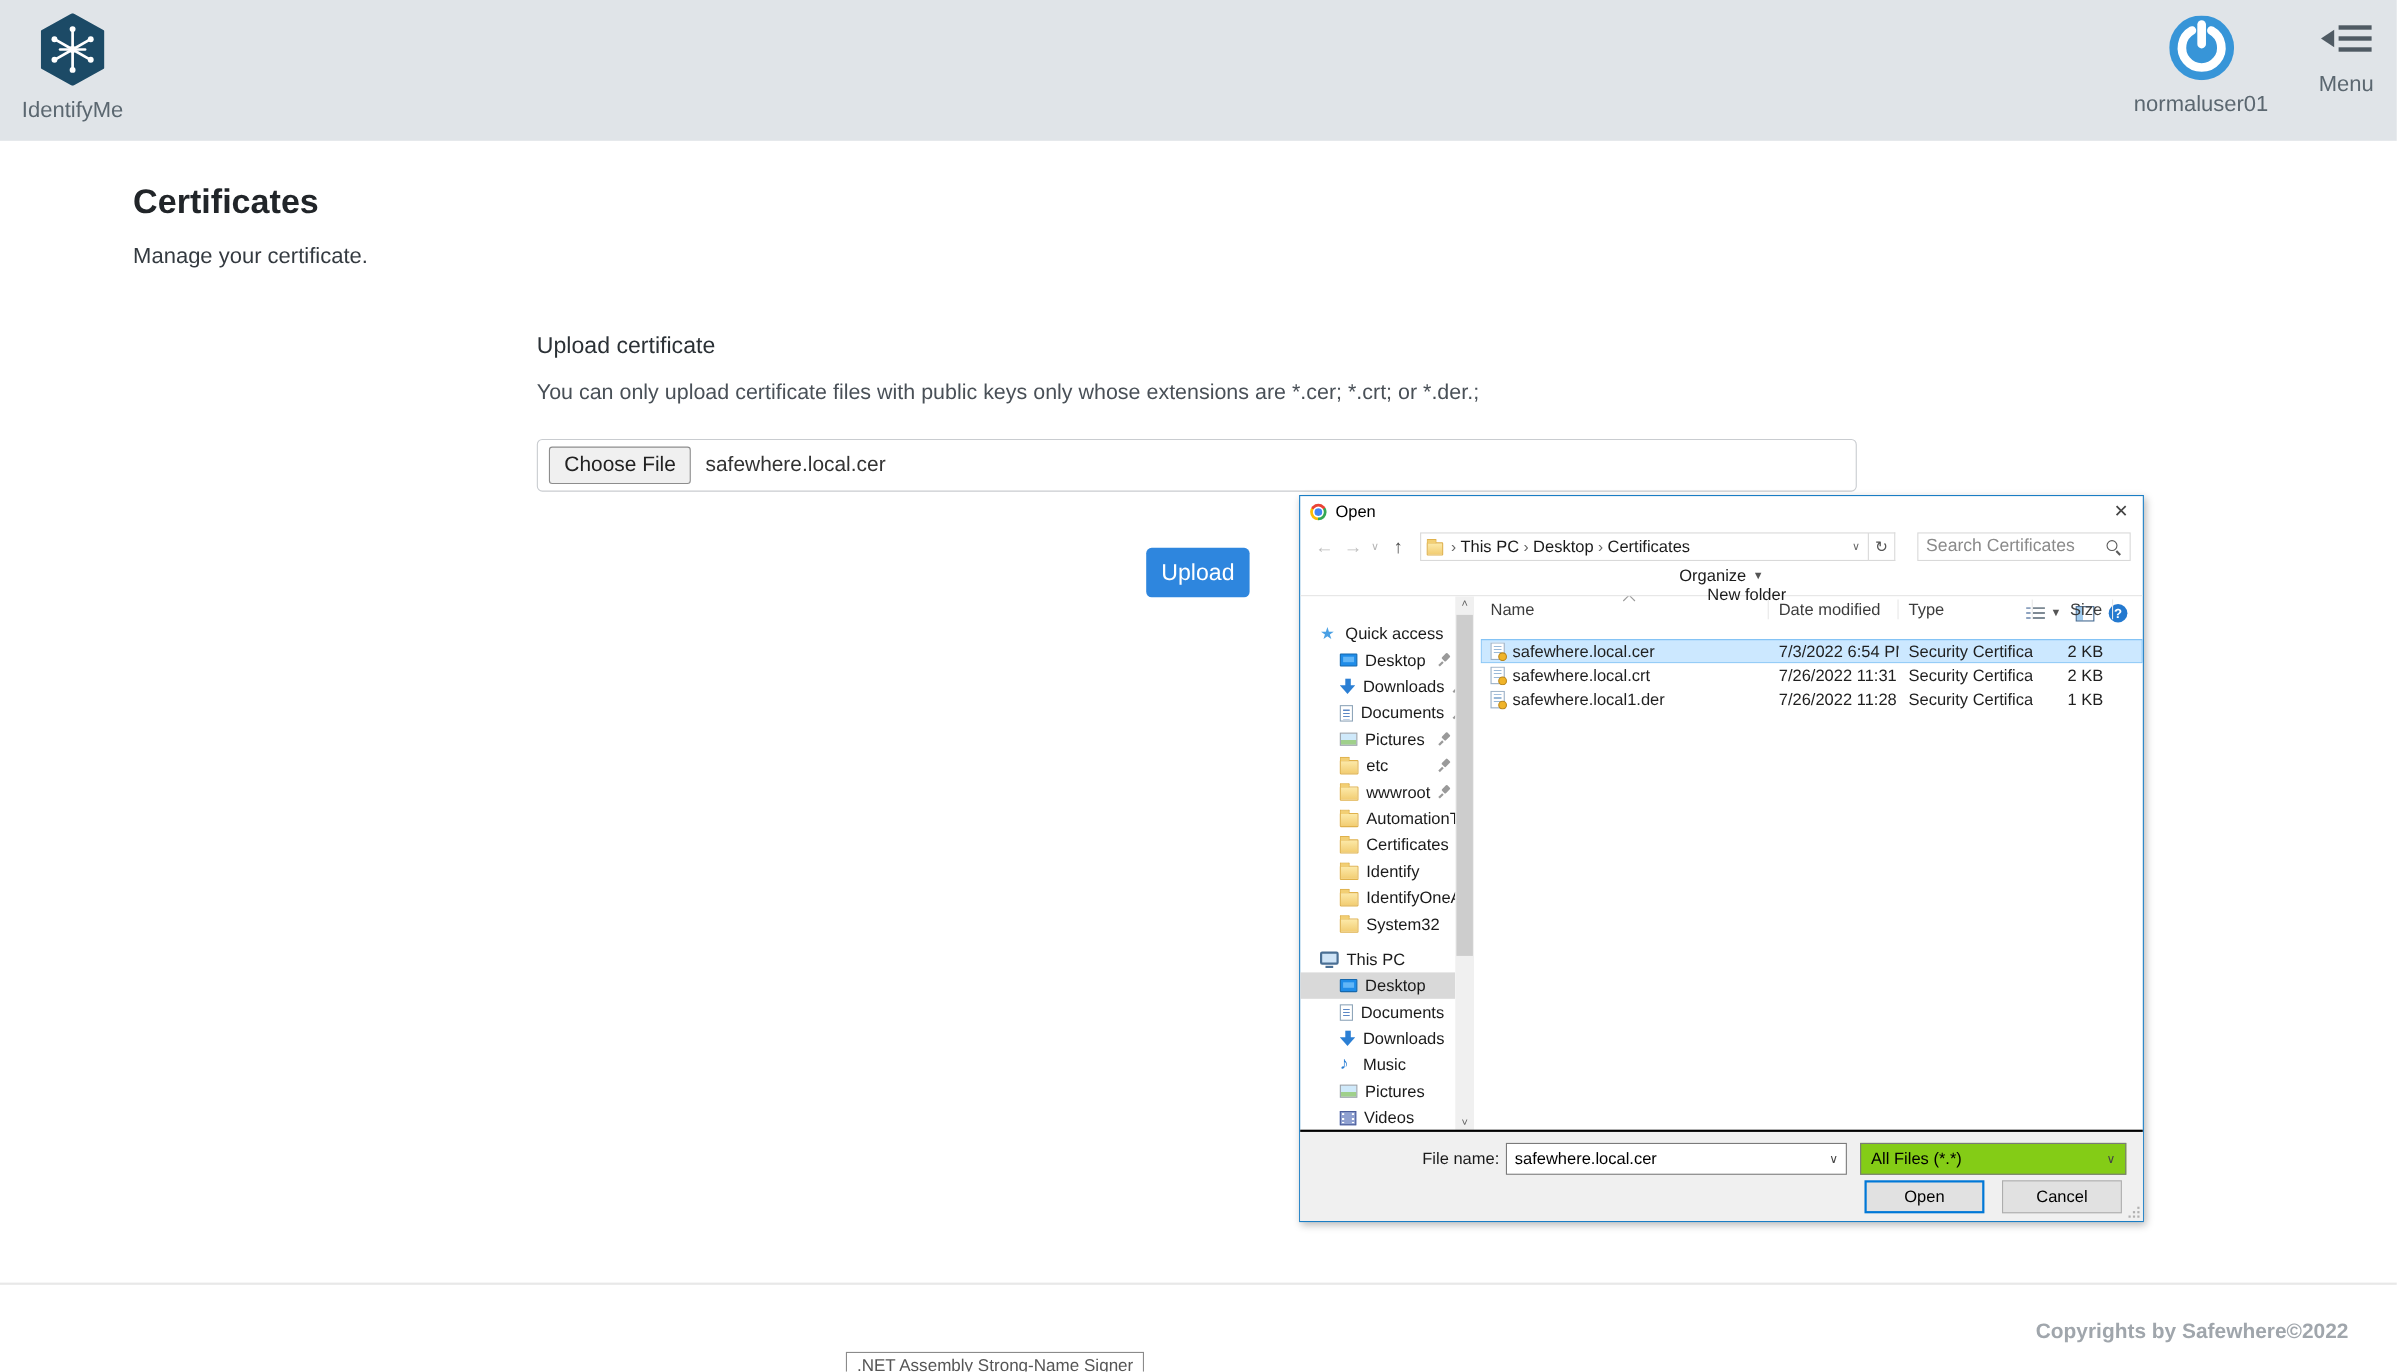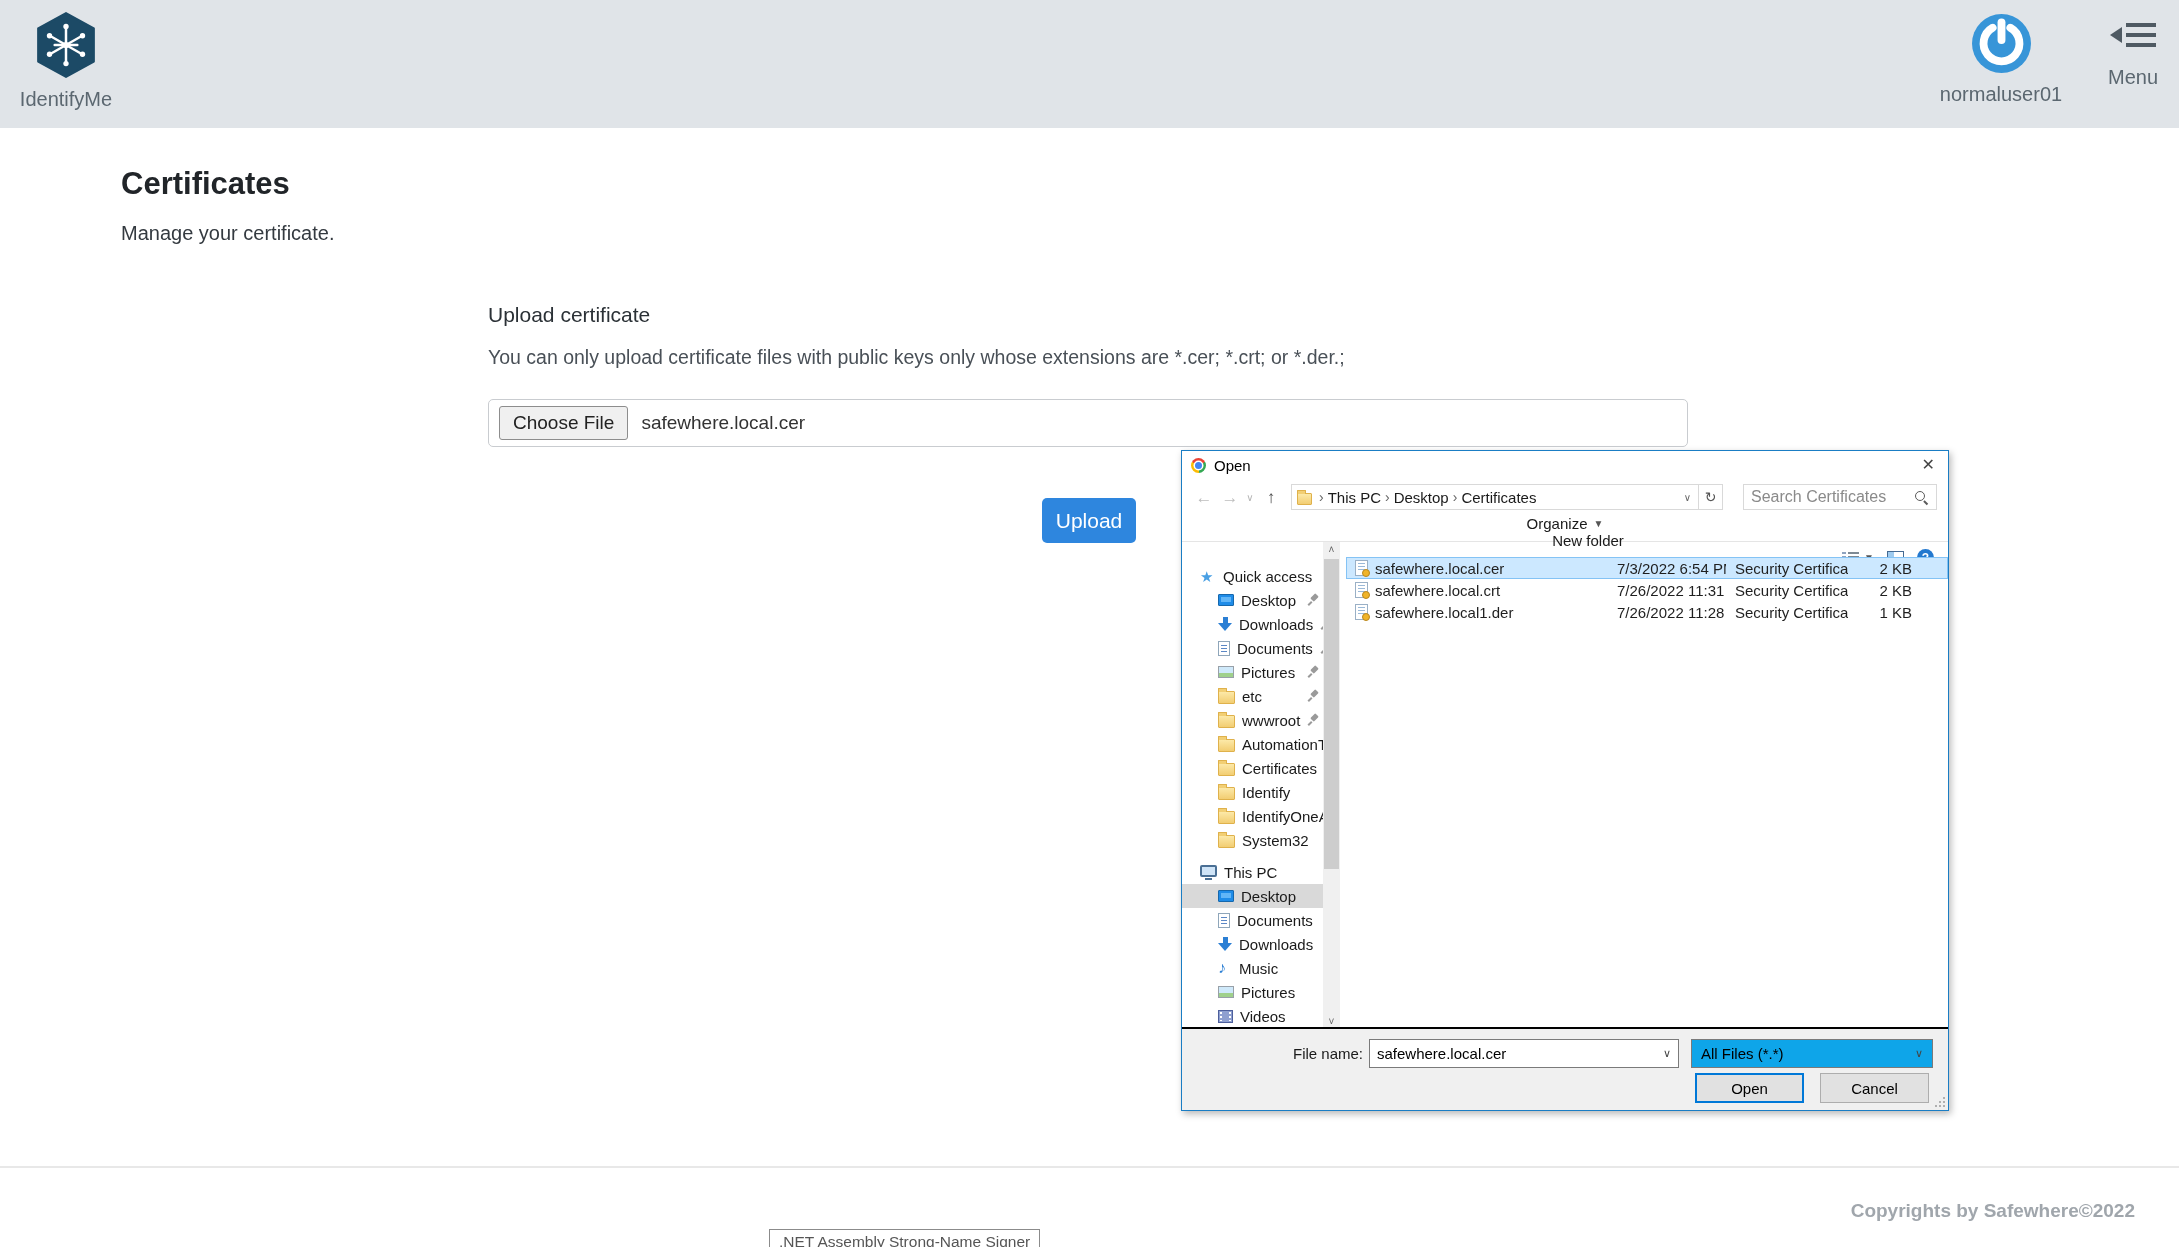--- a/index.html
+++ b/index.html
@@ -120,21 +120,21 @@
   .f-cell.name { display:flex; align-items:center; gap:7px; }
   .f-cell.size { text-align:right; padding-right:9px; }
 
   .d-footer { position:absolute; left:0; bottom:0; width:100%; height:83px; background:var(--footer-bg,#f0f0f0);
     border-top:2px solid #000000; }
   .fn-label { position:absolute; left:0; top:10px; width:181px; height:29px; display:flex;
     align-items:center; justify-content:flex-end; }
   .fn-combo { position:absolute; left:187px; top:10px; width:310px; height:29px; background:#fff;
     border:1px solid #7a7a7a; display:flex; align-items:center; padding:0 7px; }
   .fn-combo .val { flex:1; font-size:15px; color:#000; }
-  .ft-combo { position:absolute; left:509px; top:10px; width:242px; height:29px; background:#0ea5e9;
+  .ft-combo { position:absolute; left:509px; top:10px; width:242px; height:29px; background:#84cc16;
     border:1px solid #7a7a7a; display:flex; align-items:center; padding:0 9px; }
   .ft-combo .val { flex:1; font-size:15px; color:#000; }
   .combo-caret { color:#444; font-size:11px; }
   .btn-open { position:absolute; left:513px; top:44px; width:109px; height:30px; background:#e1e1e1;
     border:2px solid var(--open-button-border,#0078d7); font-family:inherit; font-size:15px; color:#000; }
   .btn-cancel { position:absolute; left:638px; top:44px; width:109px; height:30px; background:#e1e1e1;
     border:1px solid #adadad; font-family:inherit; font-size:15px; color:#000; }
   .grip { position:absolute; right:3px; bottom:3px; width:2px; height:2px; background:#b0b0b0;
     box-shadow:-4px 0 0 #b0b0b0,-8px 0 0 #b0b0b0,0 -4px 0 #b0b0b0,-4px -4px 0 #b0b0b0,0 -8px 0 #b0b0b0; }
 
@@ -384,20 +384,27 @@
             <span class="icon-videos"></span>
             <span>Videos</span>
           </div>
         </aside>
       <div class="sb-scroll">
         <span class="arr up">˄</span>
         <span class="sb-thumb"></span>
         <span class="arr down">˅</span>
       </div>
       <div class="filelist">
+        <div class="fl-header">
+          <span class="sort-caret"></span>
+          <span class="hcell c-name">Name</span>
+          <span class="hcell c-date">Date modified</span>
+          <span class="hcell c-type">Type</span>
+          <span class="hcell c-size">Size</span>
+        </div>
         <div class="fl-rows" id="file-rows">
             <div class="f-row selected">
               <span class="f-cell name c-name">
                 <span class="icon-cert"></span>
                 <span>safewhere.local.cer</span>
               </span>
               <span class="f-cell c-date">7/3/2022 6:54 PM</span>
               <span class="f-cell c-type">Security Certificate</span>
               <span class="f-cell c-size size">2 KB</span>
             </div>

